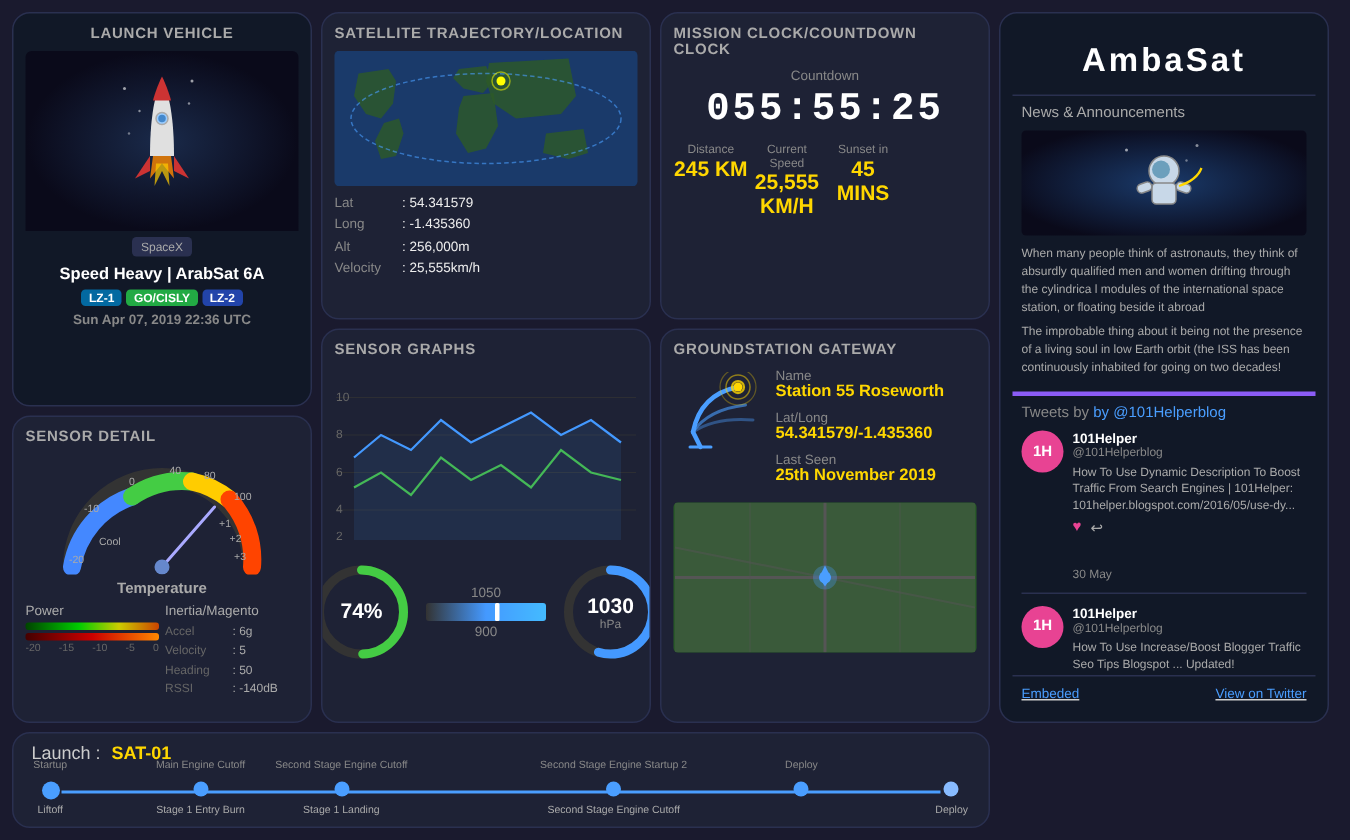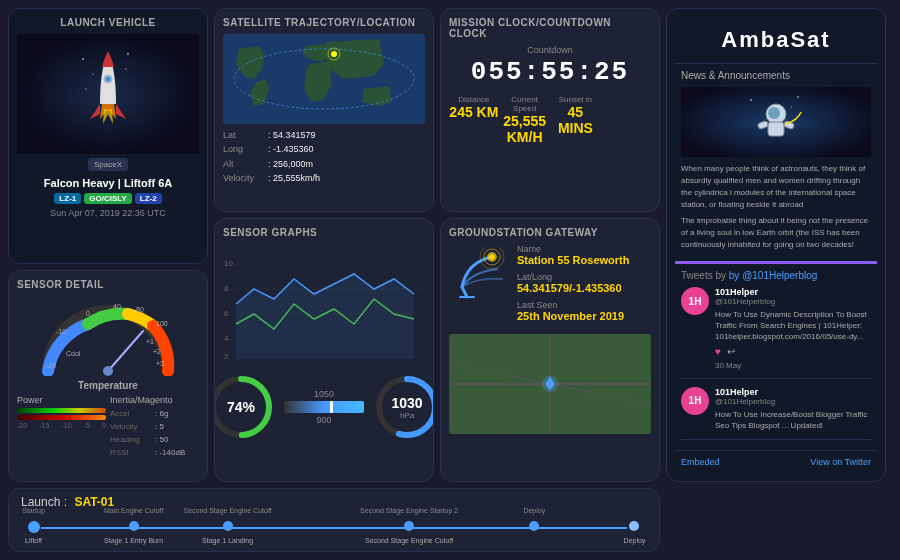--- a/index.html
+++ b/index.html
@@ -86,20 +86,21 @@
       border-radius: 3px;
       font-weight: bold;
     }
     .badge-lz1 { background: #0369a1; color: #fff; }
     .badge-go { background: #22aa44; color: #fff; }
     .badge-lz2 { background: #2244aa; color: #fff; }
     .launch-date {
       color: #888;
       font-size: 9px;
       margin-top: 4px;
+      font-weight: bold;
     }
     
     .satellite-panel {
       grid-column: 2;
       grid-row: 1;
     }
     .world-map {
       width: 100%;
       height: 90px;
       background: #1a3a6a;
@@ -236,36 +237,37 @@
       align-items: center;
       justify-content: center;
       font-size: 10px;
       color: #fff;
       font-weight: bold;
     }
     .tweet-content { flex: 1; }
     .tweet-user { font-size: 9px; color: #fff; font-weight: bold; }
     .tweet-handle { font-size: 8px; color: #888; }
     .tweet-text { font-size: 8px; color: #aaa; line-height: 1.4; margin-top: 3px; }
-    .tweet-date { font-size: 8px; color: #888; margin-top: 4px; }
+    .tweet-date { font-size: 8px; color: #888; margin-top: 20px; }
     .tweet-actions {
       display: flex;
       gap: 6px;
       margin-top: 3px;
     }
     .tweet-action {
       font-size: 10px;
       color: #e84393;
       cursor: pointer;
     }
     .twitter-footer {
       display: flex;
       justify-content: space-between;
       padding: 6px;
       border-top: 1px solid #2a3050;
+      text-decoration: underline;
     }
     .twitter-footer a {
       font-size: 9px;
       color: #4a9eff;
       text-decoration: none;
     }
     
     .sensor-panel {
       grid-column: 1;
       grid-row: 3;
@@ -403,21 +405,21 @@
 
         <path d="M22 55 L12 70 L22 65Z" fill="#cc3333"></path>
 
         <path d="M38 55 L48 70 L38 65Z" fill="#cc3333"></path>
 
         <path d="M24 55 L22 70 L30 60 L38 70 L36 55Z" fill="#ff8800" opacity="0.8"></path>
         <path d="M26 60 L25 75 L30 65 L35 75 L34 60Z" fill="#ffcc00" opacity="0.7"></path>
       </svg>
     </div>
     <div class="spacex-badge">SpaceX</div>
-    <div class="falcon-title">Falcon Heavy | Liftoff 6A</div>
+    <div class="falcon-title">Speed Heavy | ArabSat 6A</div>
     <div class="badges">
       <span class="badge badge-lz1">LZ-1</span>
       <span class="badge badge-go">GO/CISLY</span>
       <span class="badge badge-lz2">LZ-2</span>
     </div>
     <div class="launch-date">Sun Apr 07, 2019 22:36 UTC</div>
   </div>
 
   <div class="panel satellite-panel">
     <div class="panel-title">Satellite Trajectory/Location</div>

